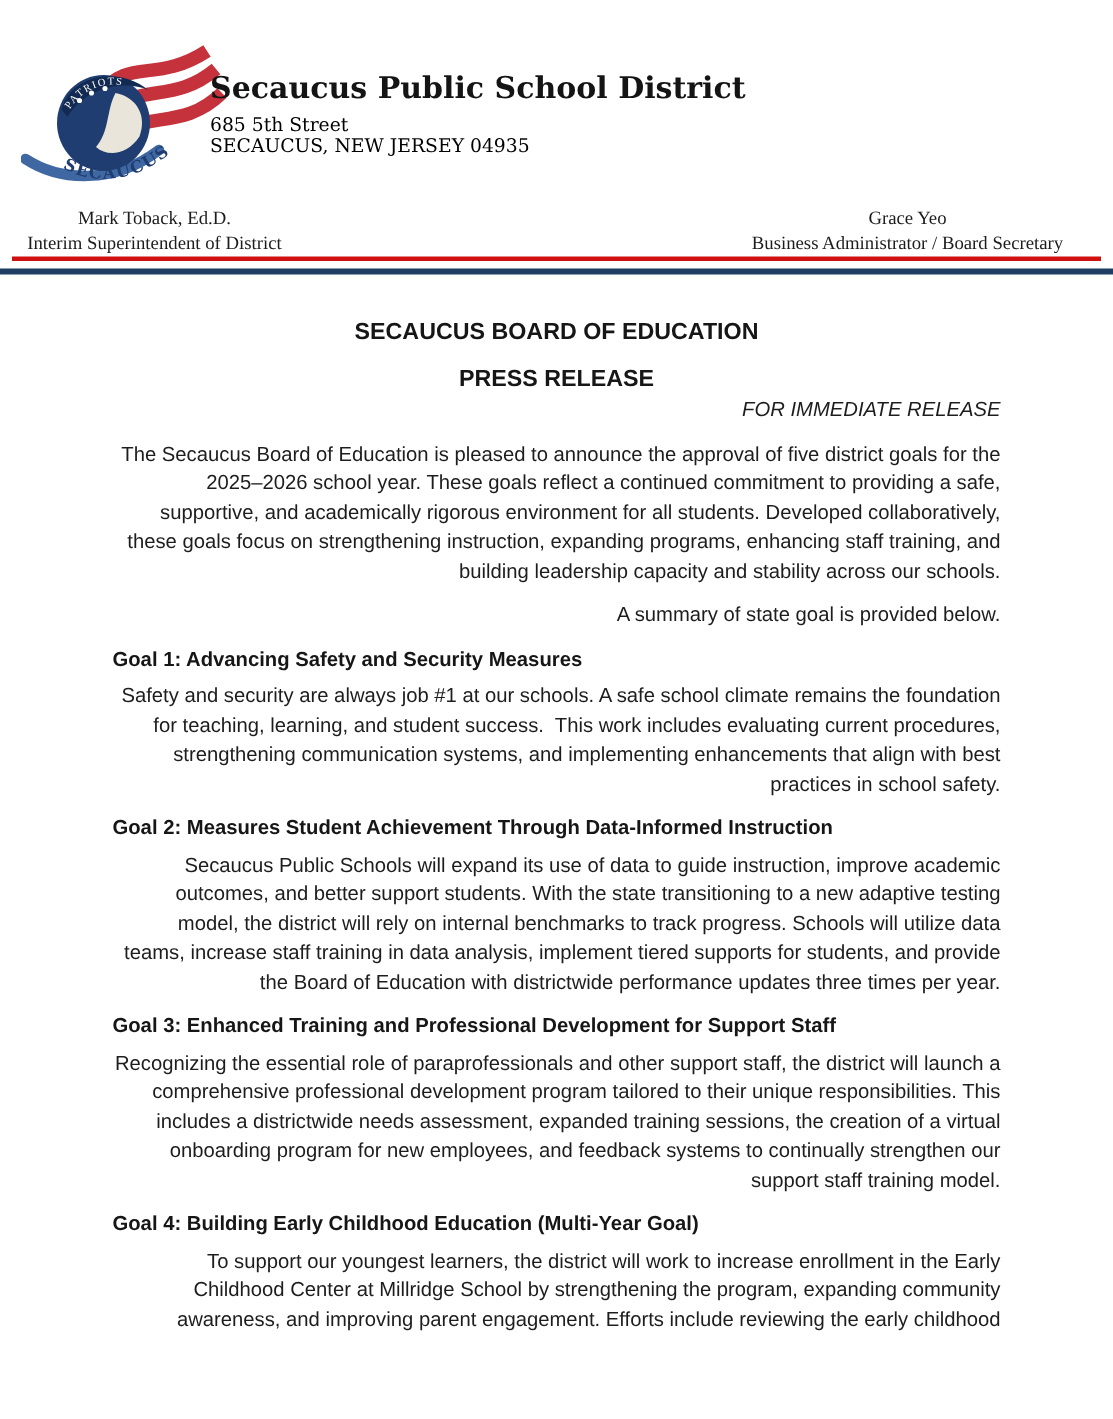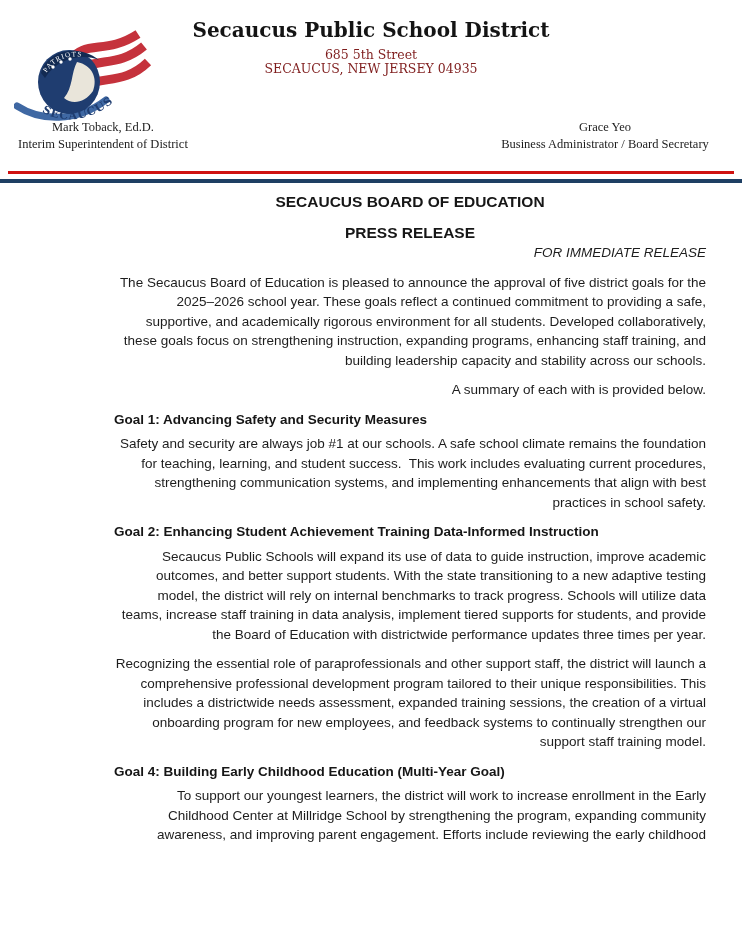--- a/index.html
+++ b/index.html
@@ -2,34 +2,34 @@
 <html><head>
 <meta charset="utf-8">
 <style>
   html,body { margin:0; padding:0; background:#ffffff; }
   .page {
     position:relative; width:742px; height:946px; background:#ffffff;
     overflow:hidden; font-family:"Liberation Sans", sans-serif; color:#1d1d1d;
   }
   
   .logo-wrap { position:absolute; left:14px; top:26px; width:140px; height:106px; }
-  .header-center { position:absolute; left:140px; right:140px; top:18px; text-align:center; }
+  .header-center { position:absolute; left:140px; right:140px; top:46px; text-align:left; }
   .district-name {
     font-family:"DejaVu Serif", serif; font-weight:bold; font-size:20px;
     line-height:24px; color:#141414; margin:0;
   }
-  .address { font-family:"DejaVu Serif", serif; font-size:12.5px; line-height:14px; color:#7f1d1d; margin-top:6px; }
+  .address { font-family:"DejaVu Serif", serif; font-size:12.5px; line-height:14px; color:#000000; margin-top:6px; }
   .address div { margin:0; }
-  .official { position:absolute; top:119px; text-align:center; font-family:"Liberation Serif", serif; font-size:12.5px; line-height:17px; color:#1c1c1c; }
+  .official { position:absolute; top:137px; text-align:center; font-family:"Liberation Serif", serif; font-size:12.5px; line-height:17px; color:#1c1c1c; }
   .official-left  { left:8px;  width:190px; }
   .official-right { right:-6px; width:286px; }
   .rule-red  { position:absolute; top:171px; left:8px; right:8px; height:3px; }
   .rule-blue { position:absolute; top:179px; left:0; right:0; height:4px; }
   
-  .doc { position:absolute; top:192px; left:75px; width:592px; font-size:13.5px; line-height:19.5px;margin-left:39px; }
+  .doc { position:absolute; top:212px; left:75px; width:592px; font-size:13.5px; line-height:19.5px; }
   .doc h1, .doc h2 {
     font-size:15.5px; line-height:20px; font-weight:bold; text-align:center;
     margin:0; color:#161616;
   }
   .doc h2 { margin-top:11px; }
   .release-line { margin:37px 0 0; font-style:italic; }
   .doc h3 { font-size:13.5px; line-height:19.5px; font-weight:bold; margin:0 0 5px; color:#161616; }
   .doc .doc-title { margin-top:9px; }
   .doc p { margin:0 0 10px; white-space:pre-wrap;text-align:right; }
 </style>
@@ -92,27 +92,28 @@
   <div class="rule-red" style="background:#cf1110"></div>
   <div class="rule-blue" style="background:#1e3f63"></div>
 
   <div class="doc">
     <h1>SECAUCUS BOARD OF EDUCATION</h1>
     <h2>PRESS RELEASE</h2>
 
     <p class="release-line">FOR IMMEDIATE RELEASE</p>
 
     <p>The Secaucus Board of Education is pleased to announce the approval of five district goals for the 2025–2026 school year. These goals reflect a continued commitment to providing a safe, supportive, and academically rigorous environment for all students. Developed collaboratively, these goals focus on strengthening instruction, expanding programs, enhancing staff training, and building leadership capacity and stability across our schools.</p>
-    <p>A summary of each with is provided below.</p>
+    <p>A summary of state goal is provided below.</p>
 
     <h3>Goal 1: Advancing Safety and Security Measures</h3>
     <p>Safety and security are always job #1 at our schools. A safe school climate remains the foundation for teaching, learning, and student success.  This work includes evaluating current procedures, strengthening communication systems, and implementing enhancements that align with best practices in school safety.</p>
 
-    <h3>Goal 2: Enhancing Student Achievement Training Data-Informed Instruction</h3>
+    <h3>Goal 2: Measures Student Achievement Through Data-Informed Instruction</h3>
     <p>Secaucus Public Schools will expand its use of data to guide instruction, improve academic outcomes, and better support students. With the state transitioning to a new adaptive testing model, the district will rely on internal benchmarks to track progress. Schools will utilize data teams, increase staff training in data analysis, implement tiered supports for students, and provide the Board of Education with districtwide performance updates three times per year.</p>
 
+    <h3>Goal 3: Enhanced Training and Professional Development for Support Staff</h3>
     <p>Recognizing the essential role of paraprofessionals and other support staff, the district will launch a comprehensive professional development program tailored to their unique responsibilities. This includes a districtwide needs assessment, expanded training sessions, the creation of a virtual onboarding program for new employees, and feedback systems to continually strengthen our support staff training model.</p>
 
     <h3>Goal 4: Building Early Childhood Education (Multi-Year Goal)</h3>
     <p>To support our youngest learners, the district will work to increase enrollment in the Early Childhood Center at Millridge School by strengthening the program, expanding community awareness, and improving parent engagement. Efforts include reviewing the early childhood</p>
   </div>
 
 </div>
 
 </body></html>

